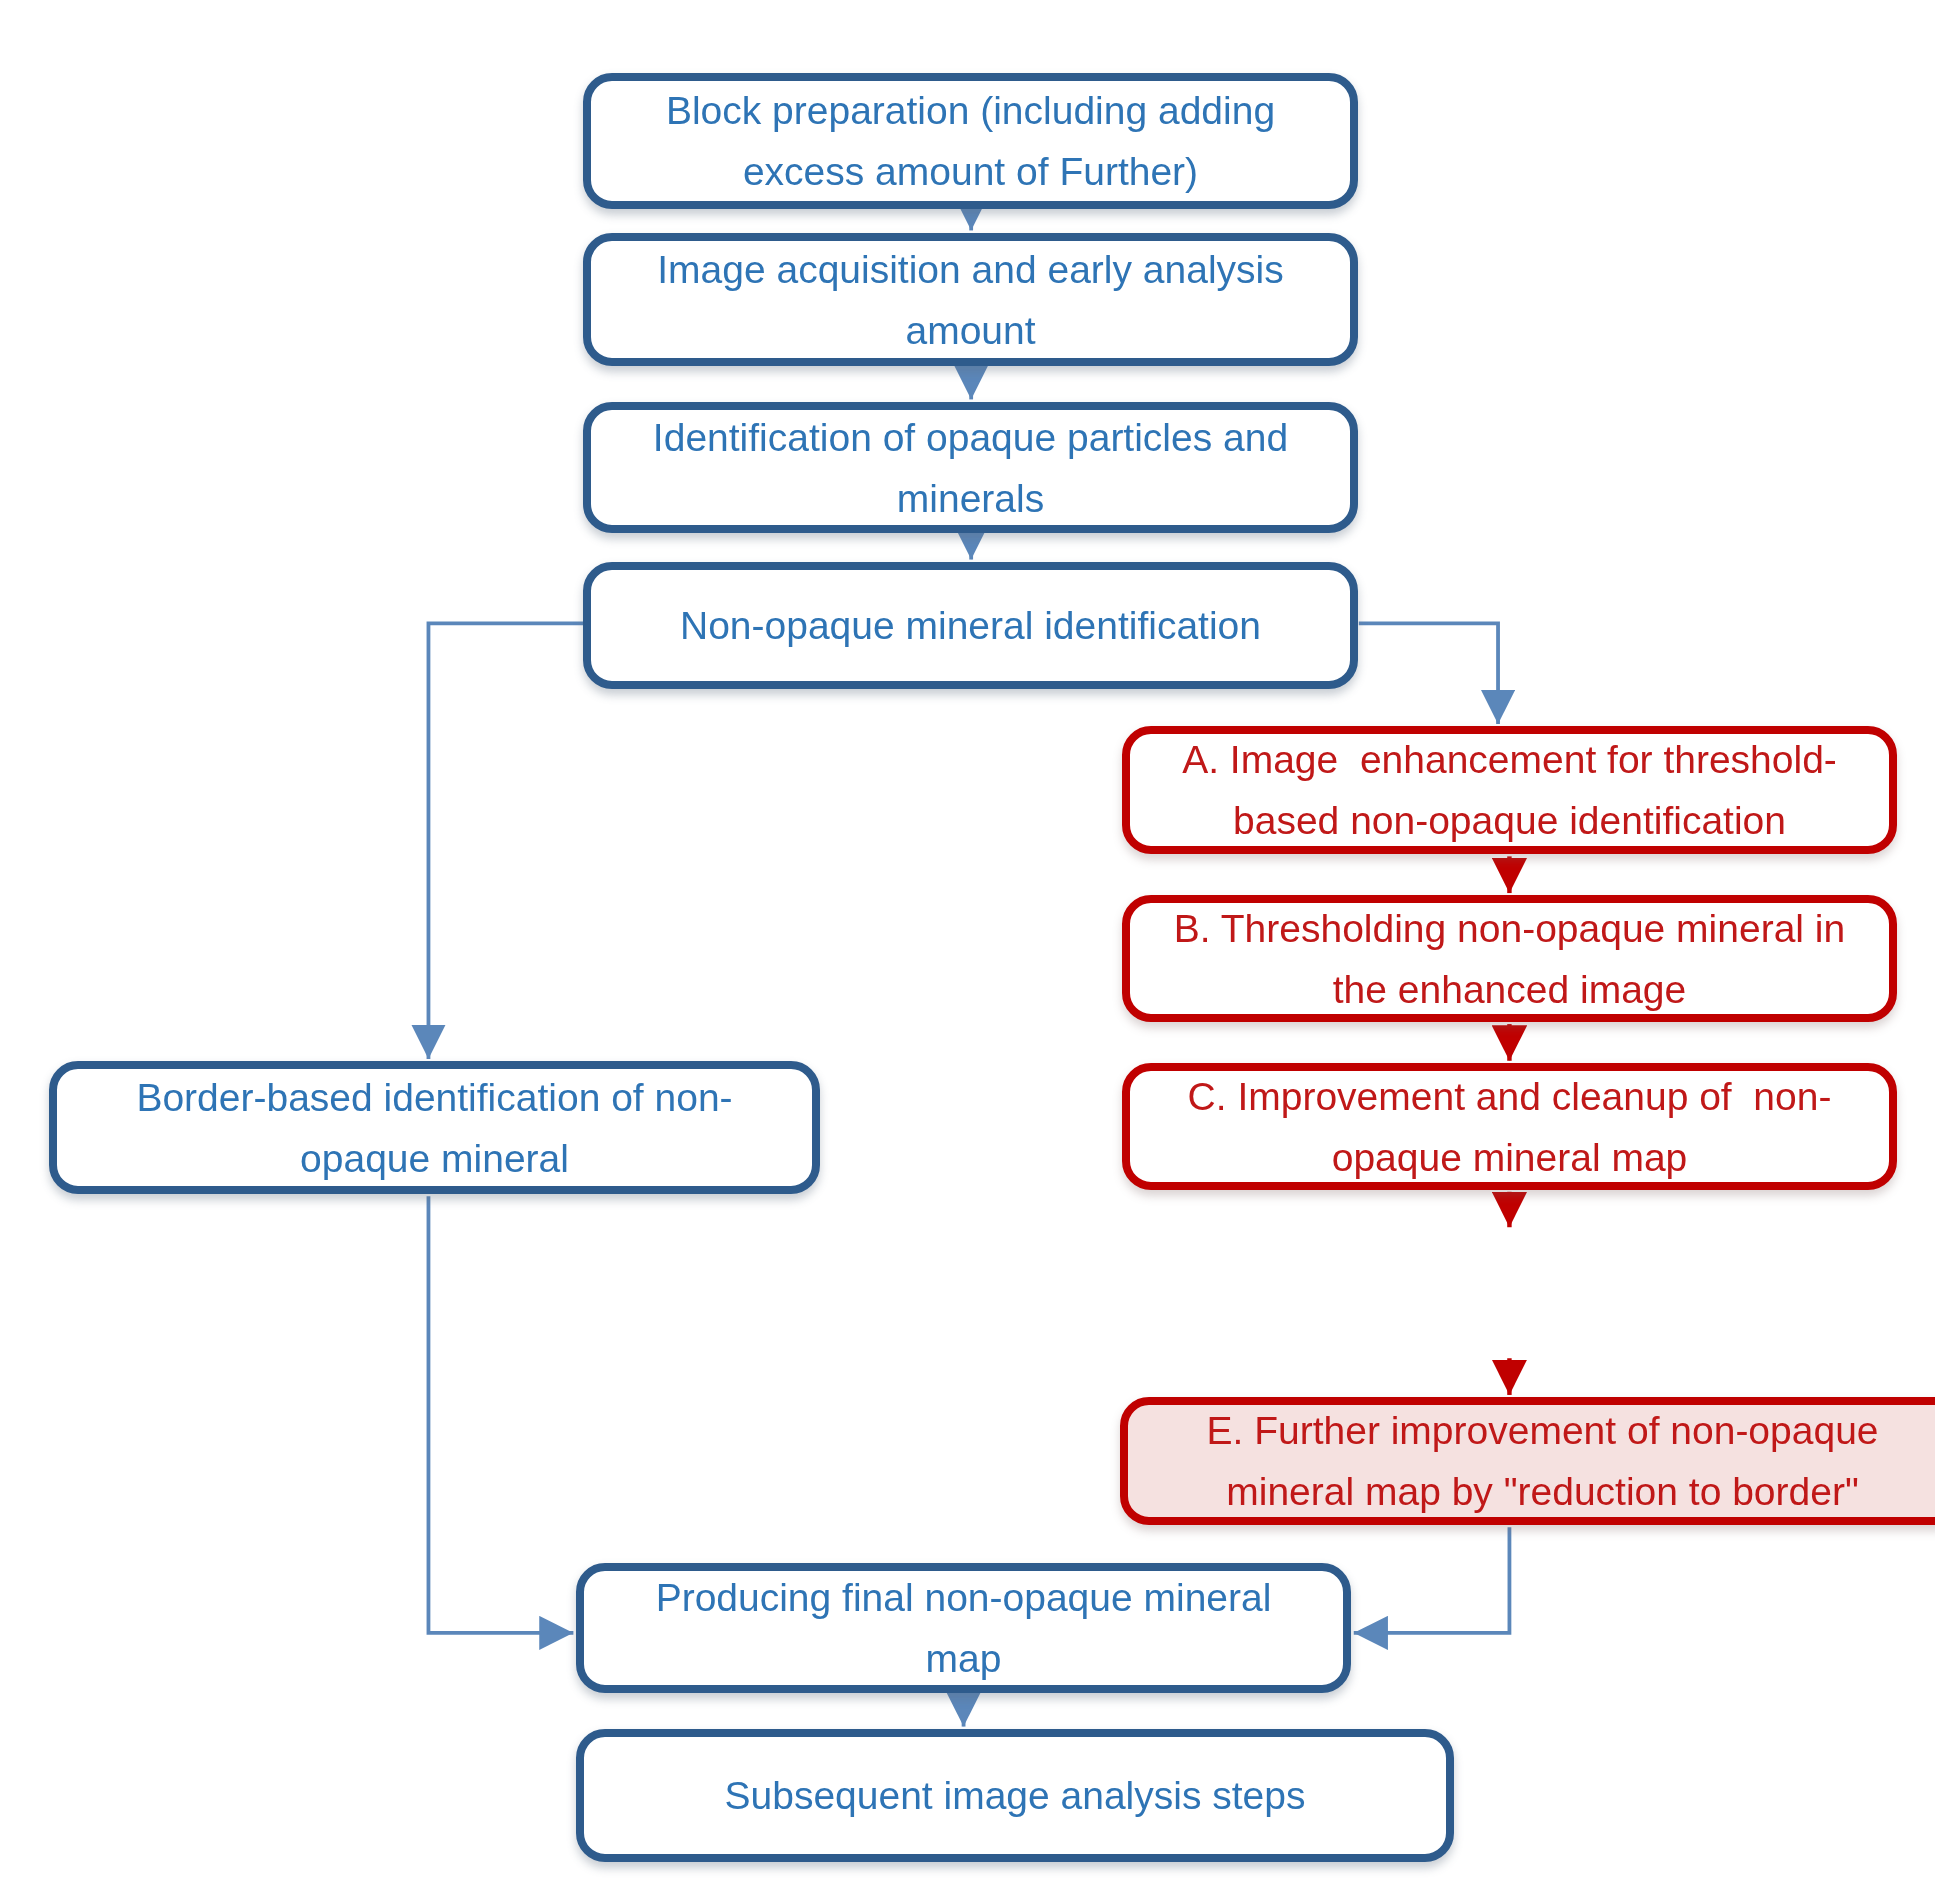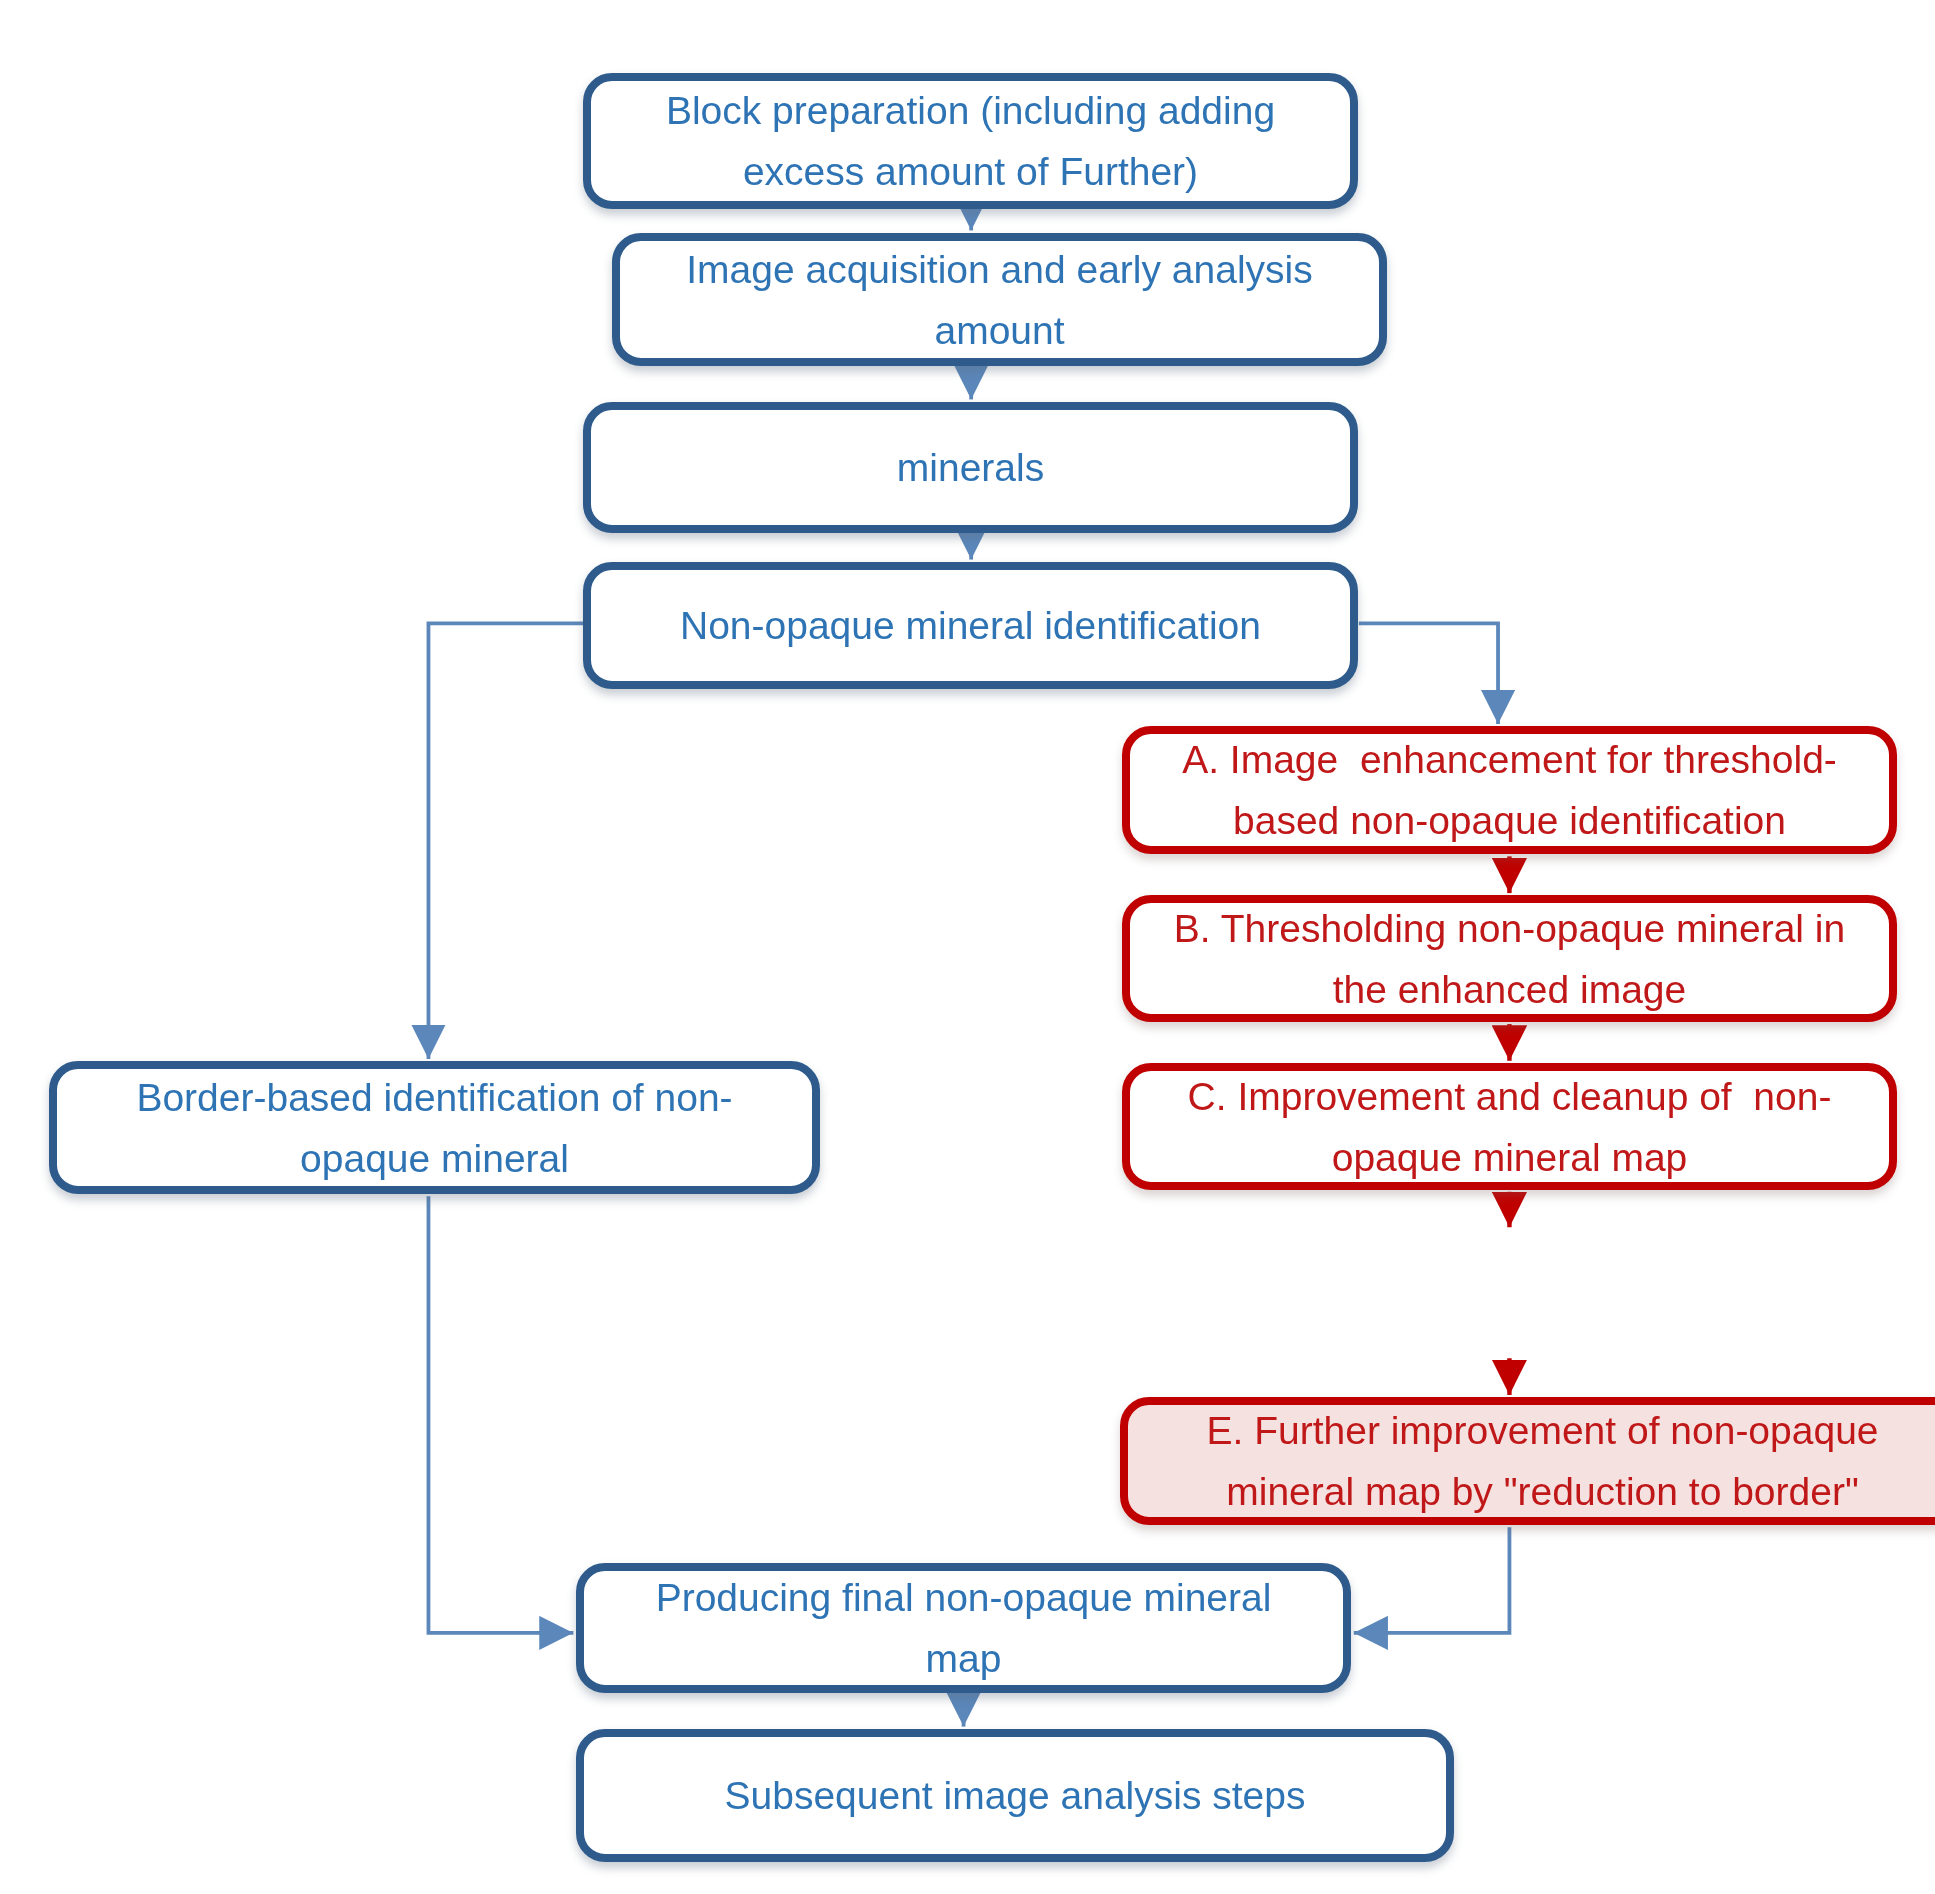--- a/index.html
+++ b/index.html
@@ -58,26 +58,27 @@
     <path class="edge-red" marker-end="url(#arrowRed)" d="M2385,1618 L2385,1676"></path>
     <path class="edge-red" marker-end="url(#arrowRed)" d="M2385,1883 L2385,1939"></path>
     <path class="edge-red" marker-end="url(#arrowRed)" d="M2385,2146 L2385,2204"></path>
   </svg>
 
   <div class="node blue" style="left:583px;top:73px;width:775px;height:136px">
     <div class="tline">Block preparation (including adding</div>
     <div class="tline">excess amount of Further)</div>
   </div>
 
-  <div class="node blue" style="left:612px;top:233px;width:775px;height:133px">
+  <div class="node blue" style="left:583px;top:233px;width:775px;height:133px">
     <div class="tline">Image acquisition and early analysis</div>
     <div class="tline">amount</div>
   </div>
 
   <div class="node blue" style="left:583px;top:402px;width:775px;height:131px">
+    <div class="tline">Identification of opaque particles and</div>
     <div class="tline">minerals</div>
   </div>
 
   <div class="node blue" style="left:583px;top:562px;width:775px;height:127px">
     <div class="tline">Non-opaque mineral identification</div>
   </div>
 
   <div class="node red" style="left:1122px;top:726px;width:775px;height:128px">
     <div class="tline">A. Image  enhancement for threshold-</div>
     <div class="tline">based non-opaque identification</div>

